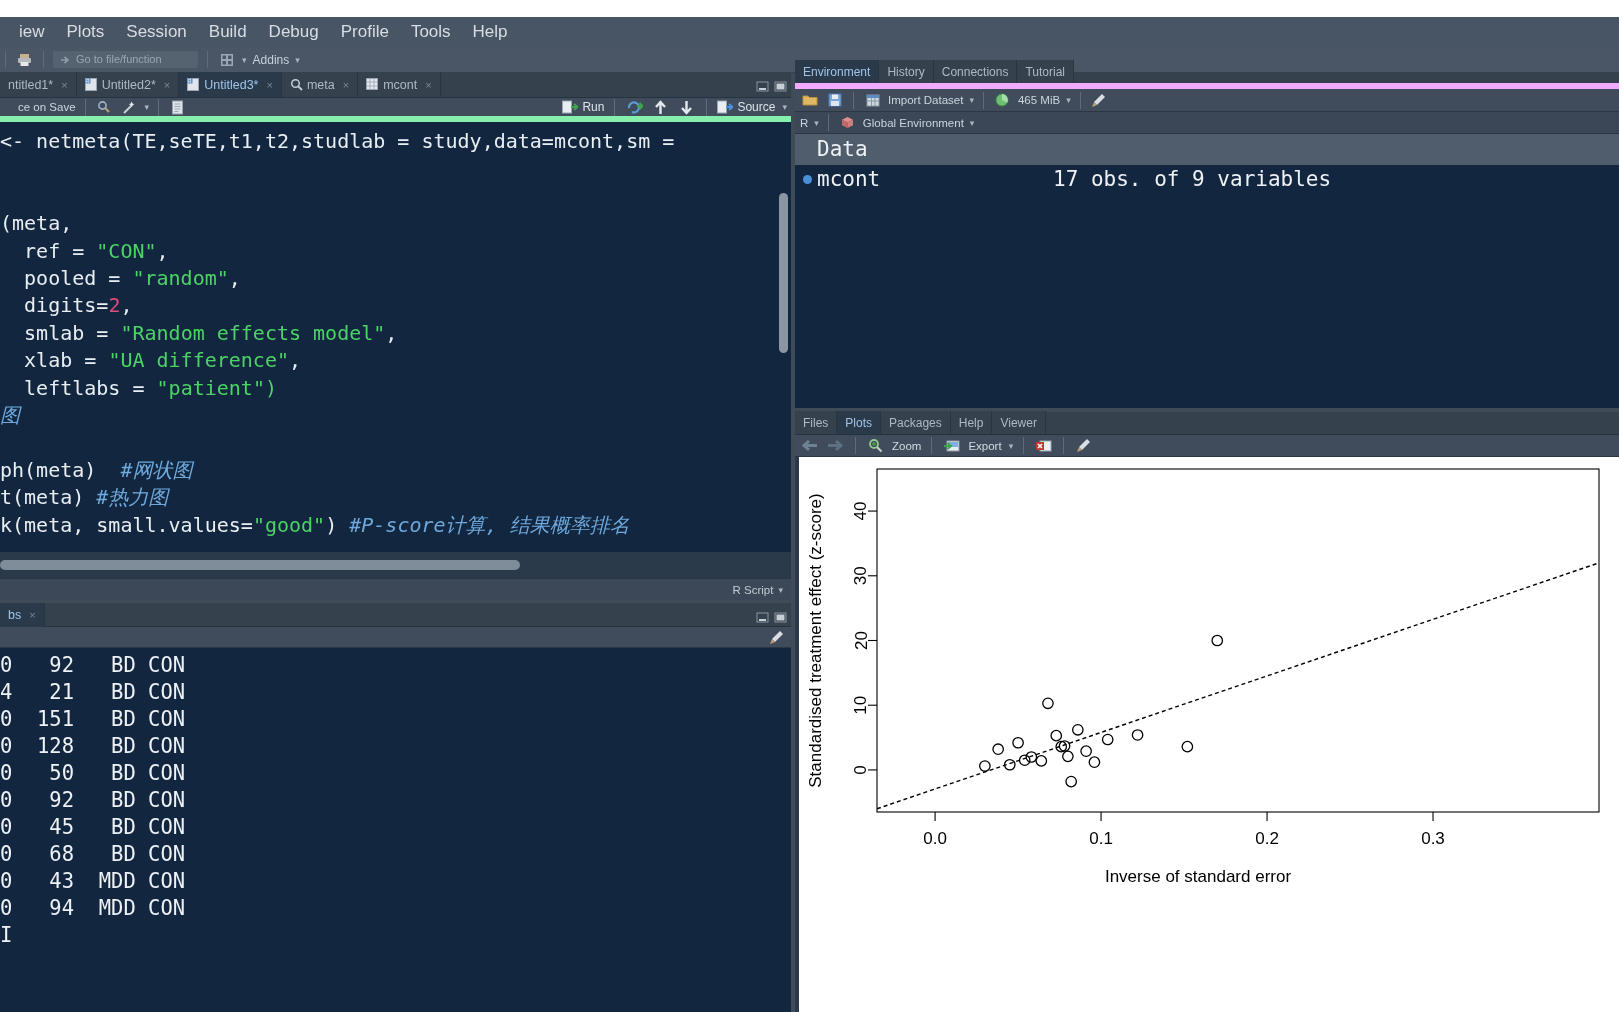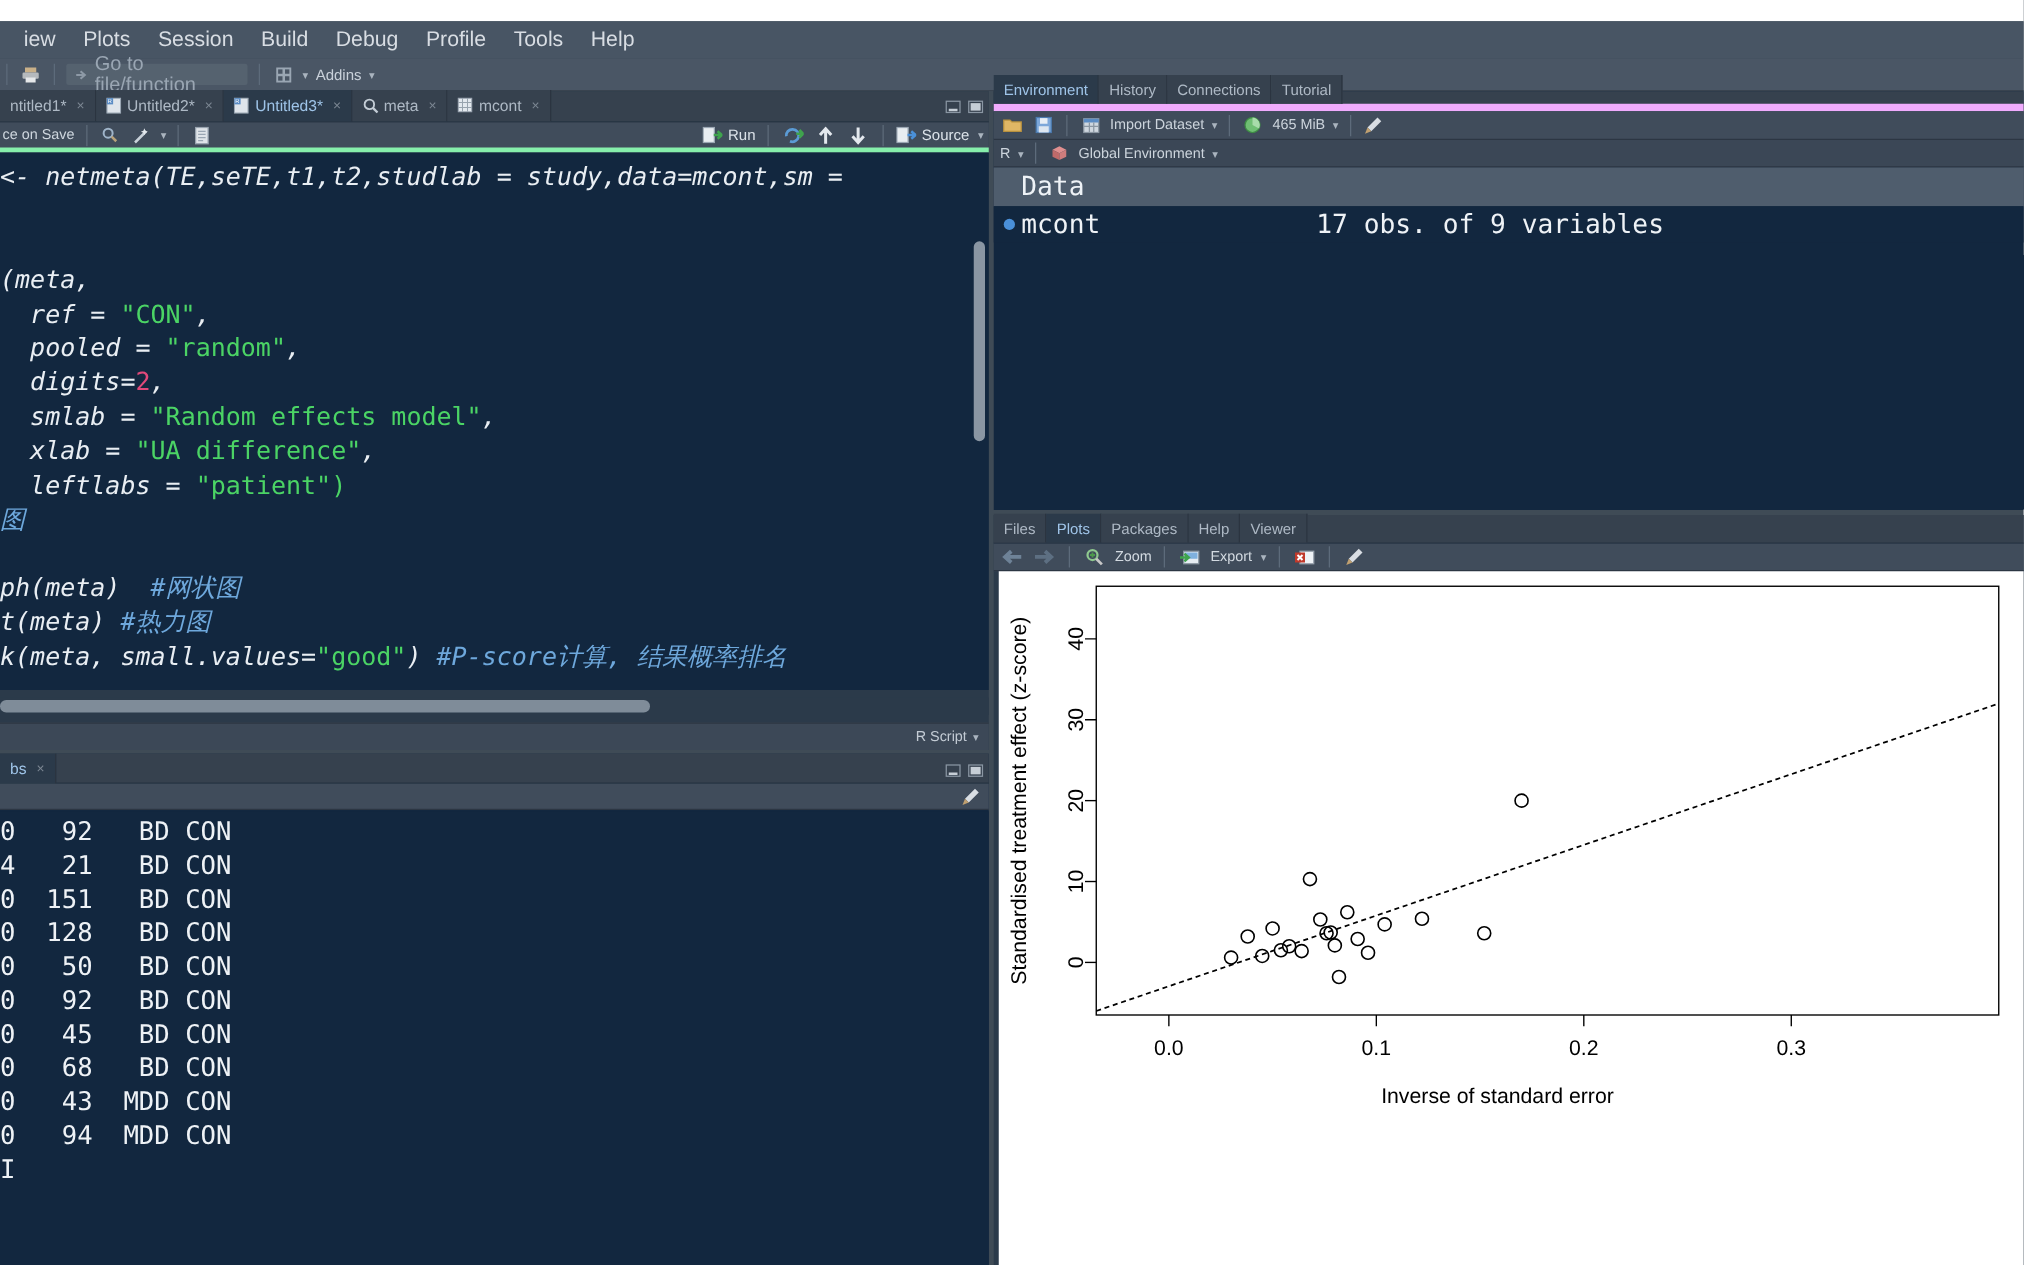--- a/index.html
+++ b/index.html
@@ -28,22 +28,22 @@
   
   .maintoolbar {
     position:absolute; left:0; top:47px; width:1619px; height:26px;
     background:#4a5665; display:flex; align-items:center; gap:6px; padding-left:2px;
     border-bottom:1px solid #39434f;
   }
   .tb-div { width:1px; height:17px; background:#5d6b7b; margin:0 3px; }
   .icon-box { width:19px; height:19px; display:inline-flex; align-items:center; justify-content:center; }
   .gotofile {
     width:145px; height:17px; background:#55626f; border-radius:2px;
-    color:#9aa6b3; font-size:16px; line-height:17px; padding-left:6px;
-    display:flex; align-items:center; gap:5px;justify-content:space-between;
+    color:#9aa6b3; font-size:11px; line-height:17px; padding-left:6px;
+    display:flex; align-items:center; gap:5px;
   }
   .addins-lbl { color:#c9d1da; font-size:12px; }
   .caret { color:#aab4bf; font-size:9px; }
 
   
   .leftcol { position:absolute; left:0; top:73px; width:791px; height:667px; }
 
   
   .source-pane { position:absolute; left:0; top:0; width:791px; height:527px; background:#2b3a4a; }
   .tabstrip {
@@ -56,35 +56,35 @@
     border-right:1px solid #2b3440; white-space:nowrap;
   }
   .tab.active { background:#2b3a4a; color:#9fc4e8; }
   .tab .x { color:#7c8793; font-size:11px; margin-left:3px; }
   .tabicon { width:12px; height:13px; display:inline-block; }
   .pane-minmax { position:absolute; right:4px; top:5px; display:flex; gap:5px; }
   .mm { width:13px; height:11px; }
 
   .editor-toolbar {
     height:24px; background:#404c5b; display:flex; align-items:center;
-    border-bottom:4px solid #86efac; position:relative; padding-left:2px; gap:5px;
+    border-bottom:6px solid #86efac; position:relative; padding-left:18px; gap:5px;
   }
   .et-left { display:flex; align-items:center; gap:6px; }
   .et-text { color:#ced6de; font-size:11.5px; }
   .et-right { position:absolute; right:4px; display:flex; align-items:center; gap:7px; }
   .et-btn { display:flex; align-items:center; gap:4px; color:#dbe2e9; font-size:12px; }
 
   .code-area {
     position:absolute; left:0; top:49px; width:791px; height:430px;
     background:#12273f; overflow:hidden;
     font-family:"DejaVu Sans Mono", monospace; font-size:20px; line-height:27.4px;
     color:#e9eef3; padding-top:6px;
   }
   .code-line { white-space:pre; padding-left:0px; }
-  .k-fn { color:#e9eef3;font-style:italic; }
+  .k-fn { color:#e9eef3; }
   .k-str { color:#4bd465; }
   .k-num { color:#e0497a; }
   .k-com { color:#6ea8dc; font-style:italic; }
 
   .hscroll-row { position:absolute; left:0; bottom:28px; width:791px; height:14px; background:#2b3a4a; }
   .hscroll-thumb { position:absolute; left:0; top:2px; width:520px; height:10px; background:#7f8c99; border-radius:5px; }
   .vscroll { position:absolute; right:3px; top:120px; width:9px; height:160px; background:#8a96a3; border-radius:5px; }
 
   .source-status {
     position:absolute; left:0; bottom:0; width:791px; height:22px; background:#3c4857;

